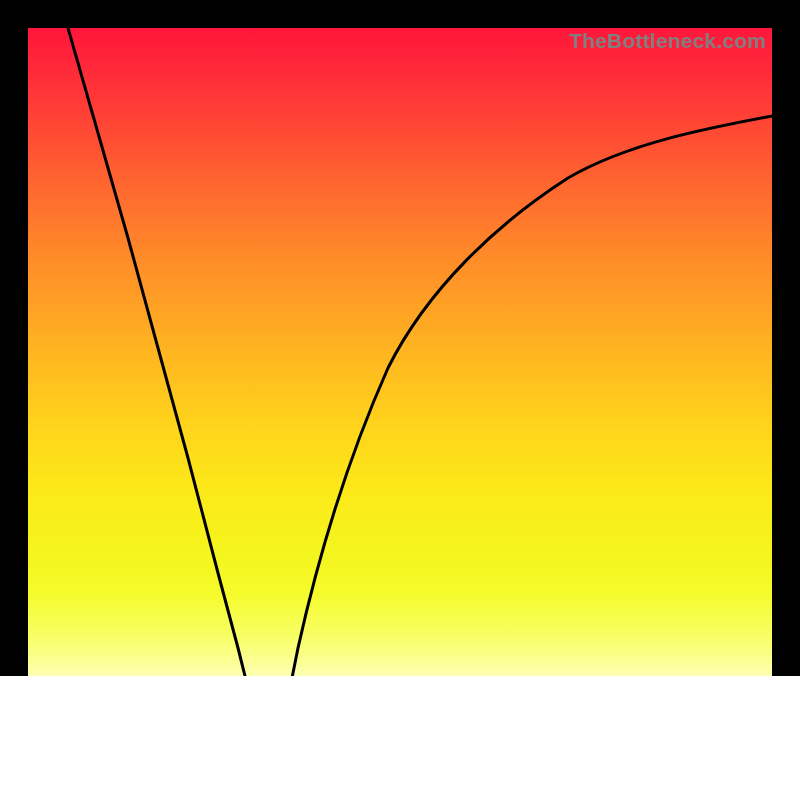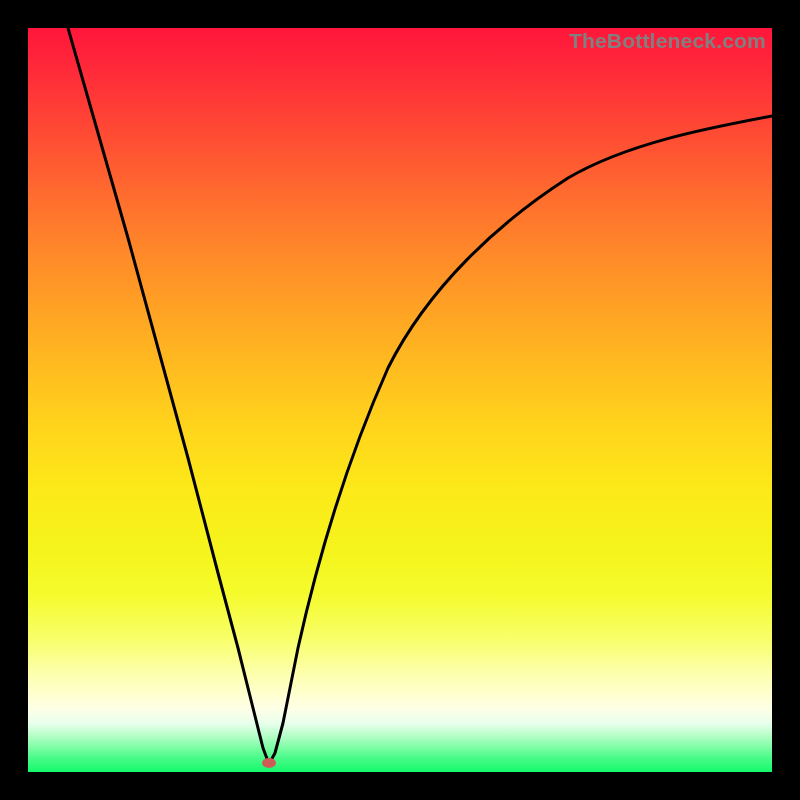--- a/index.html
+++ b/index.html
@@ -2,21 +2,21 @@
 <html><head>
 <meta charset="utf-8">
 <style>
   body {
     margin: 0;
     padding: 0;
     background: #fff;
   }
   .frame {
     width: 800px;
-    height: 800px;
+    height: 676px;
     position: relative;
     background: #000;
   }
   .plot-area {
     position: absolute;
     left: 28px;
     top: 28px;
     width: 744px;
     height: 744px;
     background: linear-gradient(to bottom,

